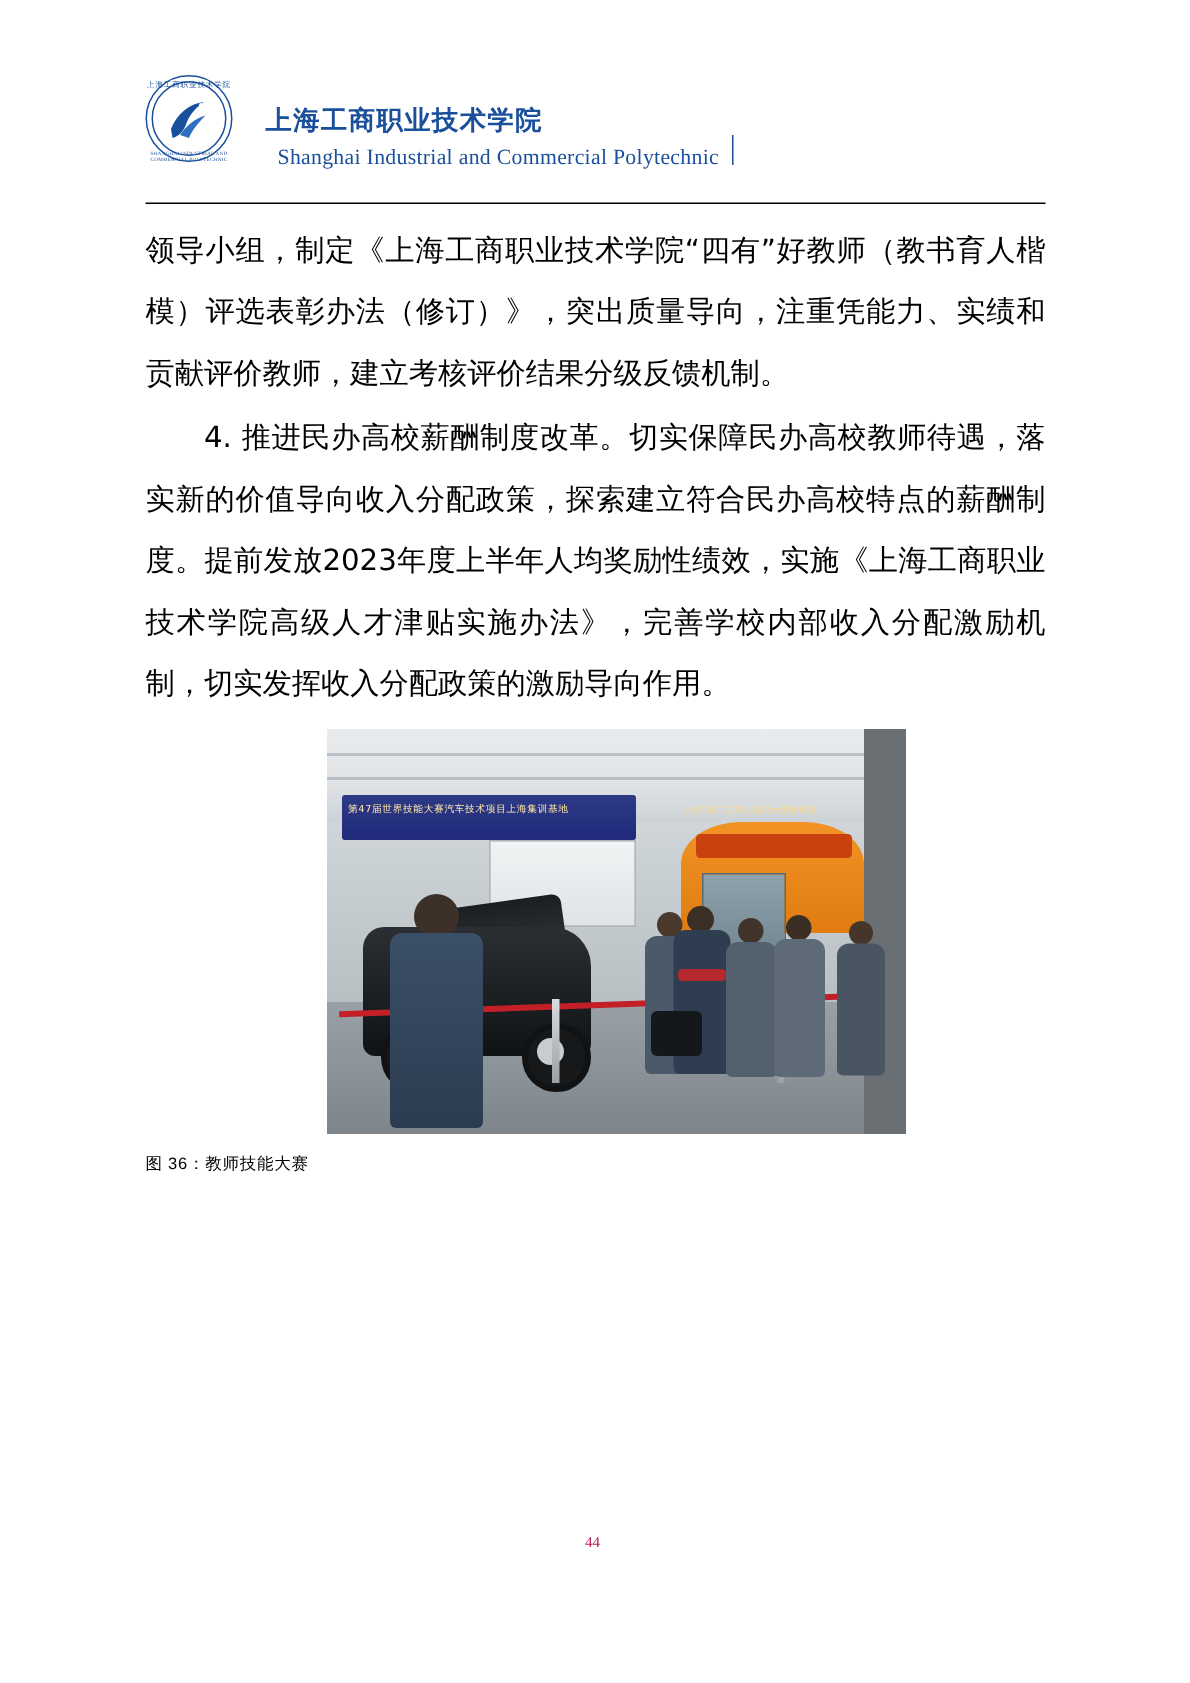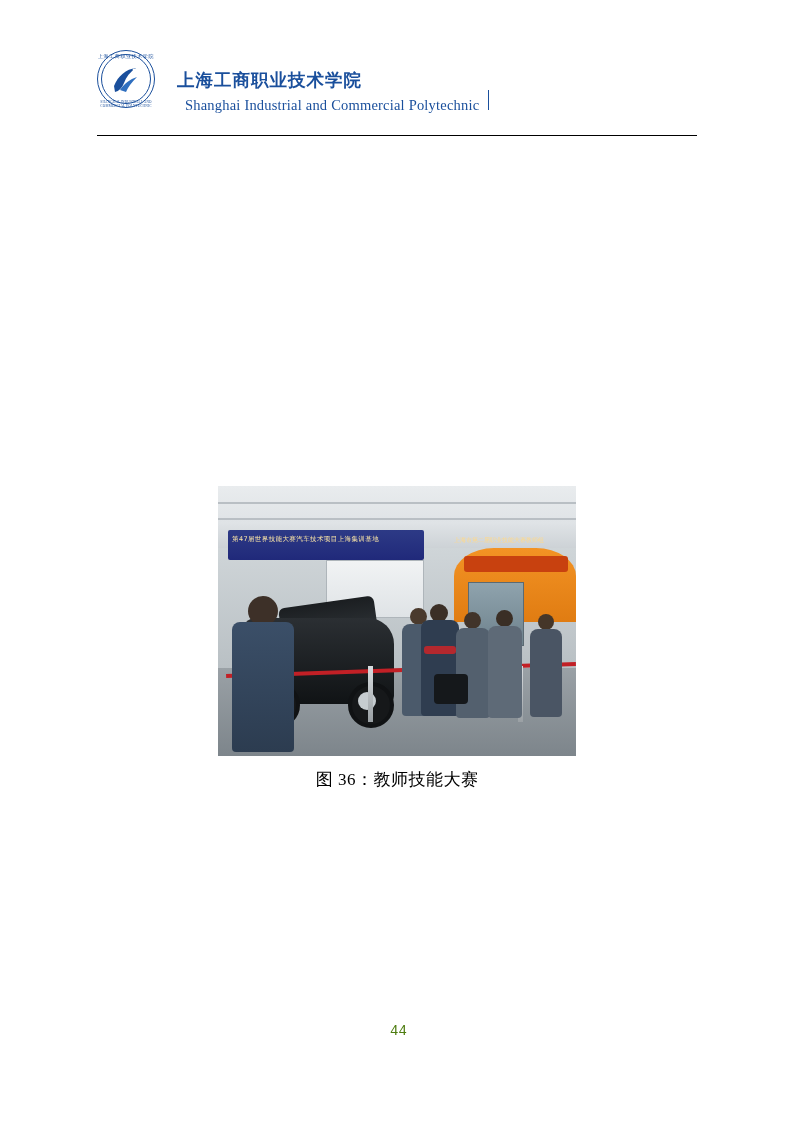--- a/index.html
+++ b/index.html
@@ -151,26 +151,27 @@
     width: 600px;
   }
   .figure-img {
     position: relative;
     left: 121px;
     width: 358px;
     height: 270px;
     overflow: hidden;
     background: #6a6f73;
     border: 0;
+    padding-left: 28px;
   }
   .figure-caption {
     margin-top: 12px;
-    text-align: center;
-    font-family: Liberation Serif, serif;
-    font-size: 17px;
+    text-align: left;
+    font-family: Liberation Sans, sans-serif;
+    font-size: 11px;
     color: #000;
     letter-spacing: 0.5px;
   }
 
   
   .ph { position: absolute; }
   .ph-ceiling {
     left: 0; top: 0; width: 358px; height: 62px;
     background: linear-gradient(180deg,#e9ecee 0%, #dfe3e6 60%, #cdd2d6 100%);
   }
@@ -274,23 +275,23 @@
     font-size: 15px;
     font-weight: bold;
     color: #000;
     letter-spacing: 0.4px;
     white-space: nowrap;
   }
   .footer-page {
     position: absolute;
     left: 390px;
     top: 1023px;
-    font-family: Liberation Mono, monospace;
-    font-size: 14px;
-    color: #4d7c0f;
+    font-family: Liberation Serif, serif;
+    font-size: 10px;
+    color: #be185d;
   }
 </style>
 </head>
 <body>
 
 <div class="page">
 
   <div class="header">
 
     <div class="logo-mark">
@@ -305,20 +306,24 @@
       </svg>
     </div>
 
     <div class="logo-title-cn">上海工商职业技术学院</div>
     <div class="logo-title-en">Shanghai Industrial and Commercial Polytechnic</div>
     <div class="logo-caret"></div>
   </div>
 
   <div class="top-rule"></div>
 
+  <div class="content">
+    <p class="para">领导小组，制定《上海工商职业技术学院“四有”好教师（教书育人楷模）评选表彰办法（修订）》，突出质量导向，注重凭能力、实绩和贡献评价教师，建立考核评价结果分级反馈机制。</p>
+    <p class="para indent">4. 推进民办高校薪酬制度改革。切实保障民办高校教师待遇，落实新的价值导向收入分配政策，探索建立符合民办高校特点的薪酬制度。提前发放2023年度上半年人均奖励性绩效，实施《上海工商职业技术学院高级人才津贴实施办法》，完善学校内部收入分配激励机制，切实发挥收入分配政策的激励导向作用。</p>
+  </div>
 
   <div class="figure">
     <div class="figure-img">
 
       <div class="ph ph-ceiling"></div>
       <div class="ph ph-ceil-line" style="left:0;top:16px;width:358px;"></div>
       <div class="ph ph-ceil-line" style="left:0;top:32px;width:358px;"></div>
 
       <div class="ph ph-wall"></div>
 

